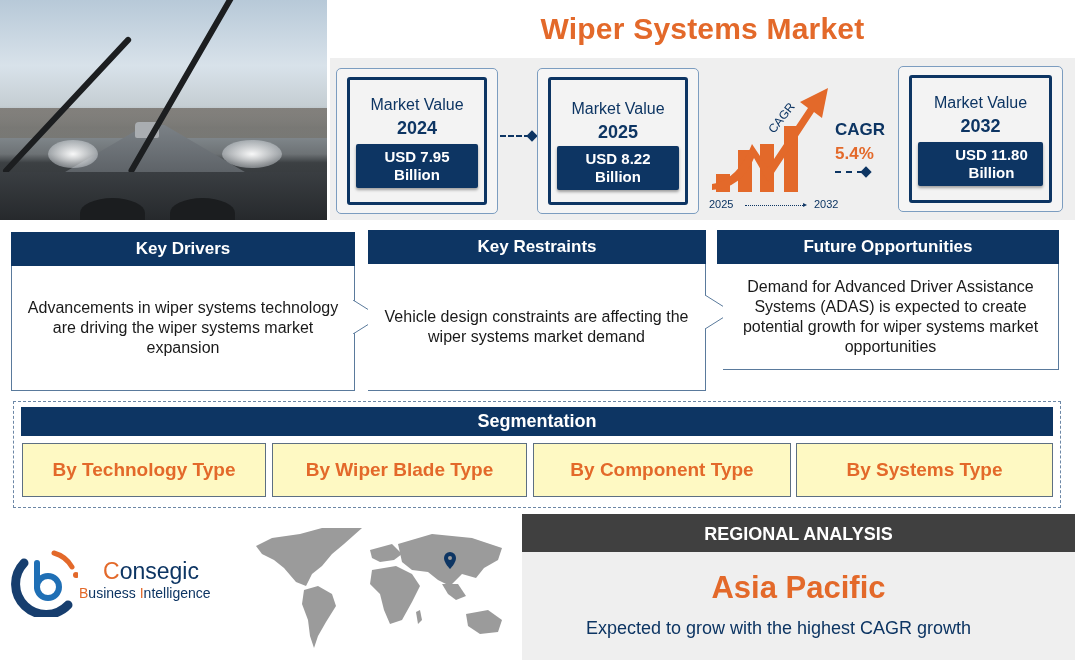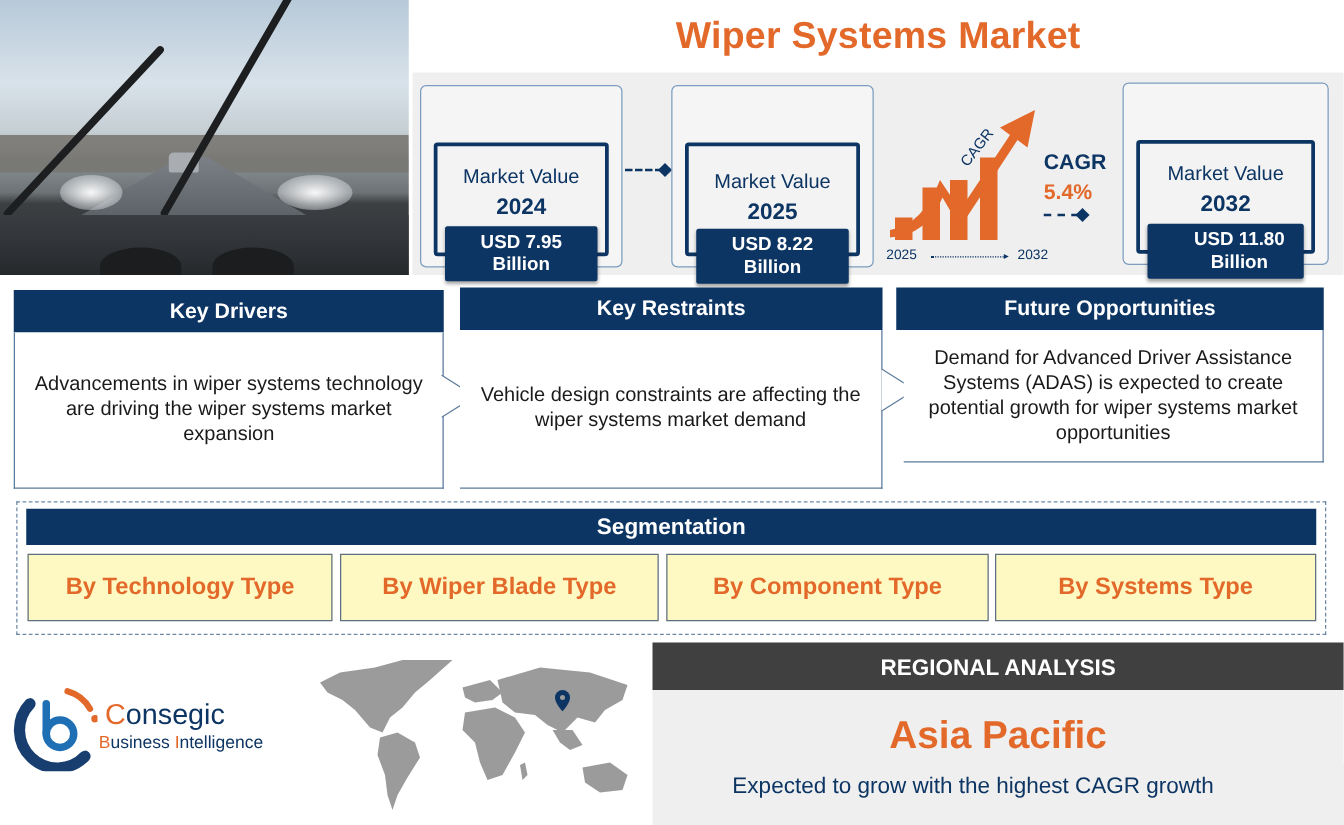--- a/index.html
+++ b/index.html
@@ -17,21 +17,21 @@
   .hero .blade { height: 6px; background: #1c1e20; border-radius: 3px; transform-origin: left center; }
   .hero .splash { width: 50px; height: 28px; border-radius: 50%; background: radial-gradient(ellipse, rgba(255,255,255,0.95), rgba(230,235,240,0.4) 70%, transparent); }
   .hero .car { left: 135px; top: 122px; width: 24px; height: 16px; background: #a9adb1; border-radius: 4px 4px 2px 2px; }
 
   
   .title { left: 330px; top: 12px; width: 745px; text-align: center; font-size: 30px; font-weight: bold; color: #e3692a; letter-spacing: 0.2px; }
 
   
   .band { left: 330px; top: 58px; width: 745px; height: 162px; background: #efefef; }
   .mv-outer { border: 1px solid #7c9dc0; border-radius: 5px; background: #f5f5f5; }
-  .mv-inner { position: absolute; left: 10px; top: 8px; right: 10px; bottom: 8px; border: 3px solid #0d3563; border-radius: 3px; text-align: center; background: #f3f3f3; margin-top: 37px; }
+  .mv-inner { position: absolute; left: 10px; top: 8px; right: 10px; bottom: 8px; border: 3px solid #0d3563; border-radius: 3px; text-align: center; background: #f3f3f3; }
   .mv-label { font-size: 16px; color: #0d3563; margin-top: 16px; }
   .mv-year { font-size: 18px; font-weight: bold; color: #0d3563; margin-top: 4px; }
   .mv-pill { position: absolute; left: 6px; right: 6px; height: 44px; background: #0d3563; color: #fff; font-weight: bold; font-size: 15px; line-height: 18px; padding-top: 4px; border-radius: 2px; box-shadow: 0 2px 3px rgba(0,0,0,0.35); }
   .connector { border-top: 2px dashed #0d3563; height: 0; }
   .diamond { width: 8px; height: 8px; background: #0d3563; transform: rotate(45deg); }
 
   .cagr-title { font-size: 17px; font-weight: bold; color: #0d3563; }
   .cagr-val { font-size: 17px; font-weight: bold; color: #e3692a; }
   .small-year { font-size: 11px; color: #0d3563; }
 
@@ -156,21 +156,21 @@
 <div class="abs seg-box" style="left:533px;width:258px;">By Component Type</div>
 <div class="abs seg-box" style="left:796px;width:257px;">By Systems Type</div>
 
 <svg class="abs" style="left:10px;top:543px;" width="68" height="74" viewBox="0 0 68 74">
   <path d="M14 20 A30 30 0 0 0 58 62" fill="none" stroke="#173e6e" stroke-width="9" stroke-linecap="round"></path>
   <path d="M44 10 A30 30 0 0 1 62 24" fill="none" stroke="#e3692a" stroke-width="5" stroke-linecap="round"></path>
   <circle cx="66" cy="32" r="3" fill="#e3692a"></circle>
   <circle cx="38" cy="44" r="11" fill="none" stroke="#1f6fb5" stroke-width="6"></circle>
   <line x1="27" y1="20" x2="27" y2="44" stroke="#1f6fb5" stroke-width="6" stroke-linecap="round"></line>
 </svg>
-<div class="abs logo-c" style="left:84px;top:558px;">
+<div class="abs logo-c" style="left:103px;top:558px;">
   <span class="orange">C</span><span>onsegic</span>
 </div>
 <div class="abs logo-b" style="left:79px;top:585px;">
   <span class="orange">B</span><span>usiness </span><span class="orange">I</span><span>ntelligence</span>
 </div>
 
 <svg class="abs" style="left:252px;top:524px;" width="262" height="130" viewBox="0 0 262 130">
   <g fill="#9b9b9b">
     <path d="M4 22 L20 14 L48 10 L70 4 L110 4 L92 20 L80 30 L70 42 L60 50 L54 62 L44 58 L32 44 L22 36 L10 30 Z"></path>
     <path d="M52 66 L66 62 L80 70 L84 82 L74 98 L66 112 L62 124 L58 112 L56 96 L50 80 Z"></path>

